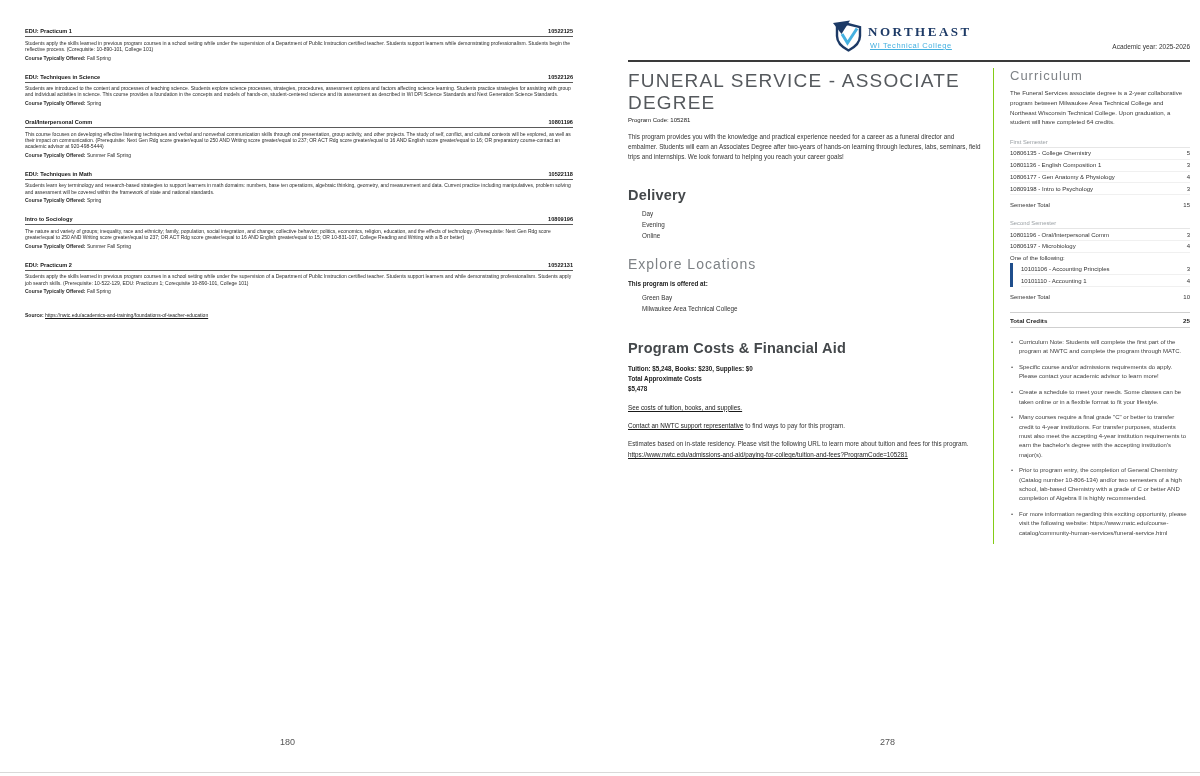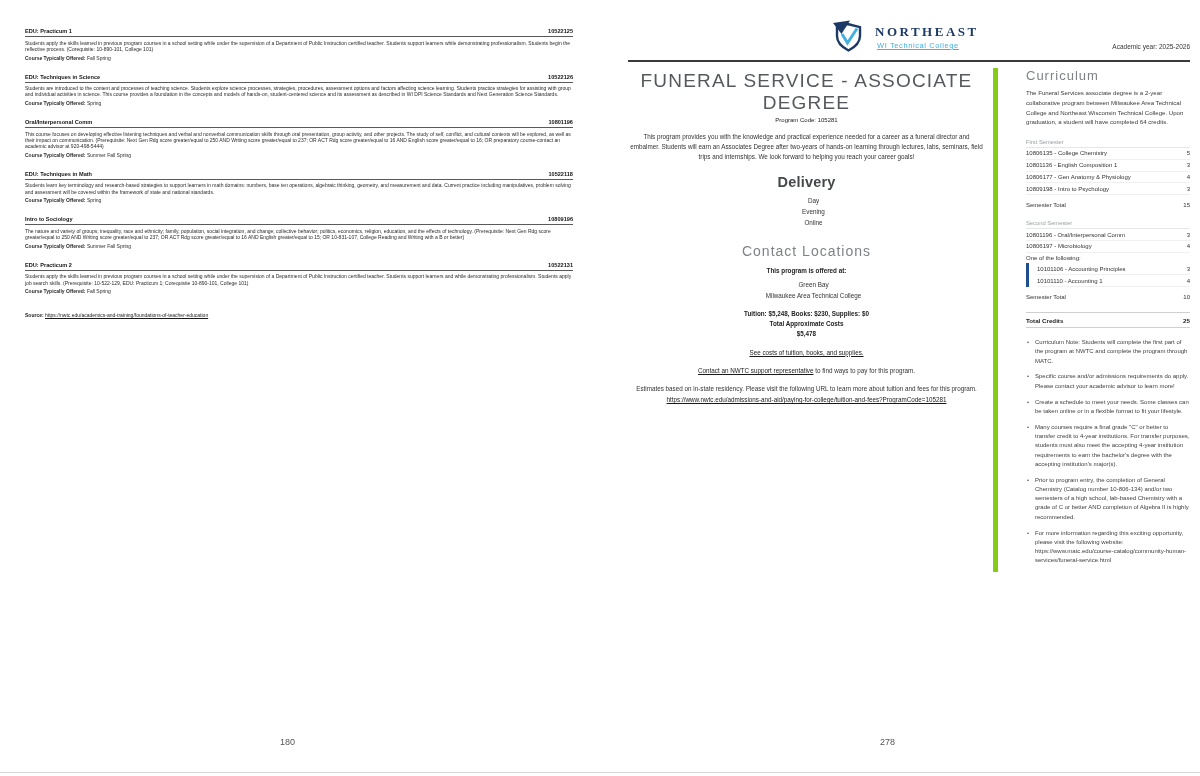--- a/index.html
+++ b/index.html
@@ -12,40 +12,40 @@
   .course-block { margin-bottom:13px; }
   .course-title-row { display:flex; justify-content:space-between; font-weight:bold; font-size:5.6px; color:#141414; padding-bottom:2px; border-bottom:1px solid #5a5a5a; margin-bottom:2.5px; }
   .c-desc { font-size:5px; line-height:1.25; color:#2b2b2b; }
   .c-offered { font-size:5px; margin-top:2.5px; color:#2b2b2b; }
   .bold { font-weight:bold; }
   .link { text-decoration:underline; color:#1a1a1a; cursor:pointer; }
   .source-line { margin-top:18px; font-size:5px; color:#1a1a1a; }
 
   
   .right-header { position:absolute; left:628px; top:20px; width:562px; height:42px; border-bottom:2px solid #3a3a3a; }
-  .logo { position:absolute; left:205px; top:0; display:flex; align-items:center; gap:12px; }
+  .logo { position:absolute; left:205px; top:0; display:flex; align-items:center; gap:5px; }
   .logo-title { font-family:"Liberation Serif", serif; font-size:13px; font-weight:bold; letter-spacing:2.5px; color:#1d3a66; }
   .logo-sub { font-size:7.5px; color:#45b0e0; letter-spacing:0.6px; margin-top:1px; margin-left:2px;text-decoration:underline; }
   .academic-year { position:absolute; right:0; bottom:10px; font-size:6.5px; color:#333; }
 
   
-  .right-main { position:absolute; left:628px; top:70px; width:357px;text-align:center; }
+  .right-main { position:absolute; left:628px; top:70px; width:357px; }
   .prog-title { font-size:19px; font-weight:400; letter-spacing:1.2px; color:#55595d; }
   .prog-code { font-size:6px; color:#222; margin-top:3px; }
   .prog-desc { font-size:6.3px; line-height:1.55; color:#333; margin-top:9px; }
-  .h-bold { font-size:14.5px; font-weight:bold; color:#44484b; margin-top:13px; letter-spacing:0.2px; }
+  .h-bold { font-size:14.5px; font-weight:bold; color:#44484b; margin-top:26px; letter-spacing:0.2px; }
   .h-light { font-size:14px; font-weight:400; color:#7e8286; margin-top:15px; letter-spacing:1px; }
   .indent-list { font-size:6.3px; line-height:1.75; margin:5px 0 0 14px; color:#333; }
   .offered-at { font-size:6.3px; font-weight:bold; margin-top:8px; color:#222; }
   .cost-lines { font-size:6.3px; font-weight:bold; line-height:1.55; margin-top:8px; color:#222; }
   .para { font-size:6.3px; margin-top:9px; color:#333; line-height:1.5; }
   .block-link { display:block; margin-top:1px; }
 
   
-  .sidebar { position:absolute; left:993px; top:68px; width:197px; padding-left:28px; border-left:5px solid #84cc16; }
+  .sidebar { position:absolute; left:993px; top:68px; width:197px; padding-left:16px; border-left:1px solid #84cc16; }
   .sidebar .h-light { margin-top:0; font-size:13px; }
   .cur-intro { font-size:6.1px; line-height:1.6; color:#3a3a3a; margin-top:5px; }
   .sem-label { font-size:5.8px; color:#9aa0a4; margin-top:12px; padding-bottom:2px; border-bottom:1px solid #e6e6e6; }
   .c-row { display:flex; justify-content:space-between; font-size:6px; color:#333; padding:2.4px 0; border-bottom:1px solid #f0f0f0; }
   .credits { margin-left:4px; }
   .sem-total { display:flex; justify-content:space-between; font-size:6px; margin-top:7px; color:#333; }
   .one-of { font-size:6px; color:#333; padding:2.4px 0; }
   .choice-group { border-left:3px solid #1f4e8c; padding-left:8px; }
   .total-credits { display:flex; justify-content:space-between; font-size:6.2px; font-weight:bold; margin-top:12px; padding:3.5px 0; border-top:1px solid #cfcfcf; border-bottom:1px solid #cfcfcf; color:#222; }
   .notes { margin-top:10px; list-style:none; }
@@ -163,27 +163,28 @@
     <div class="prog-code">Program Code: 105281</div>
     <div class="prog-desc">This program provides you with the knowledge and practical experience needed for a career as a funeral director and embalmer. Students will earn an Associates Degree after two-years of hands-on learning through lectures, labs, seminars, field trips and internships. We look forward to helping you reach your career goals!</div>
 
     <div class="h-bold">Delivery</div>
     <div class="indent-list">
       <div>Day</div>
       <div>Evening</div>
       <div>Online</div>
     </div>
 
-    <div class="h-light">Contact Locations</div>
+    <div class="h-light">Explore Locations</div>
     <div class="offered-at">This program is offered at:</div>
     <div class="indent-list">
       <div>Green Bay</div>
       <div>Milwaukee Area Technical College</div>
     </div>
 
+    <div class="h-bold">Program Costs &amp; Financial Aid</div>
     <div class="cost-lines">
       <div>Tuition: $5,248, Books: $230, Supplies: $0</div>
       <div>Total Approximate Costs</div>
       <div>$5,478</div>
     </div>
 
     <div class="para">
       <a class="link">See costs of tuition, books, and supplies.</a>
     </div>
     <div class="para">

